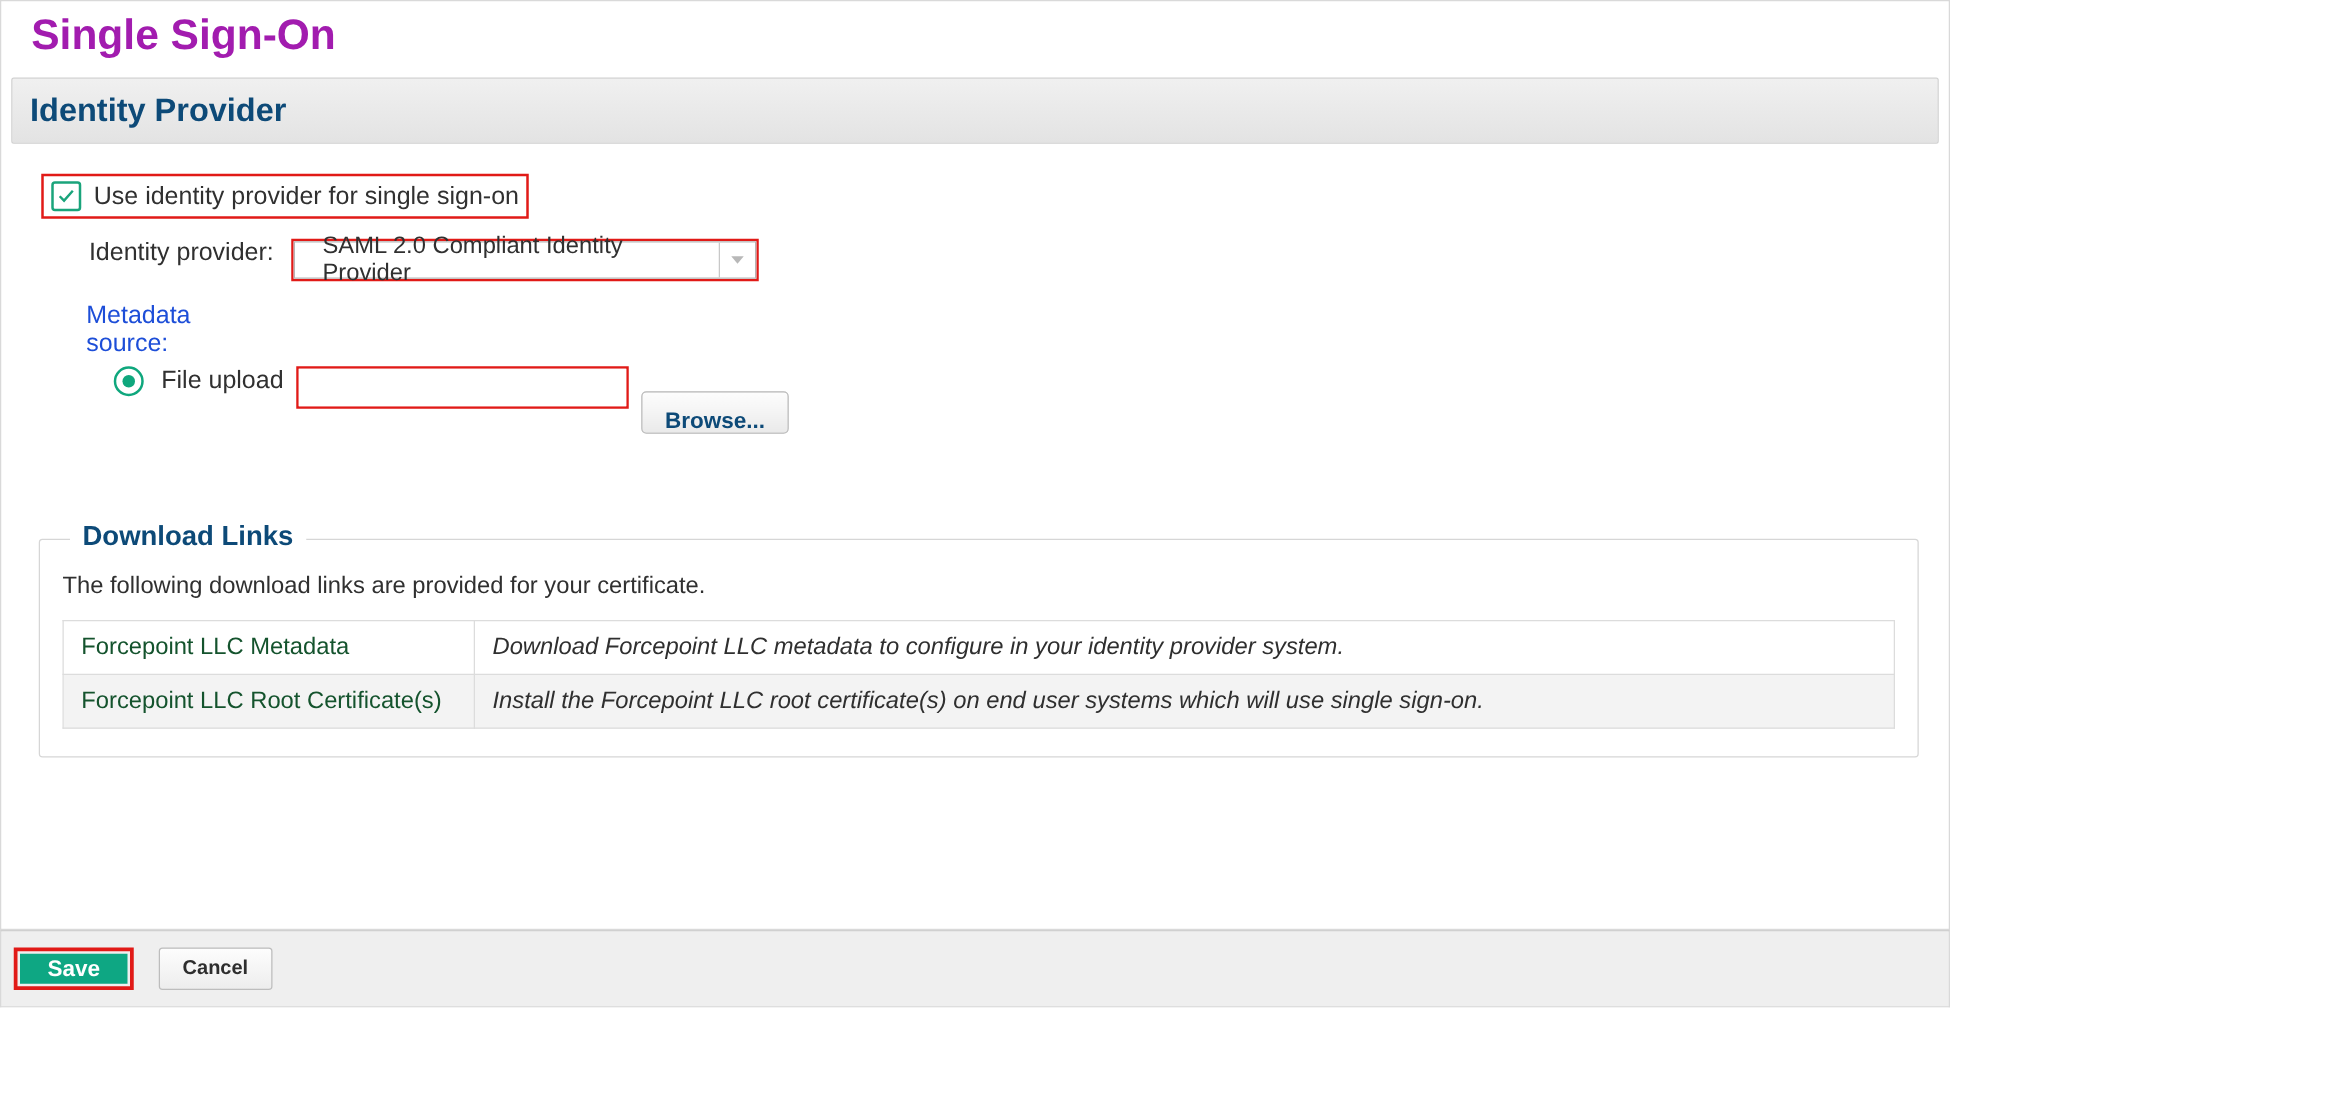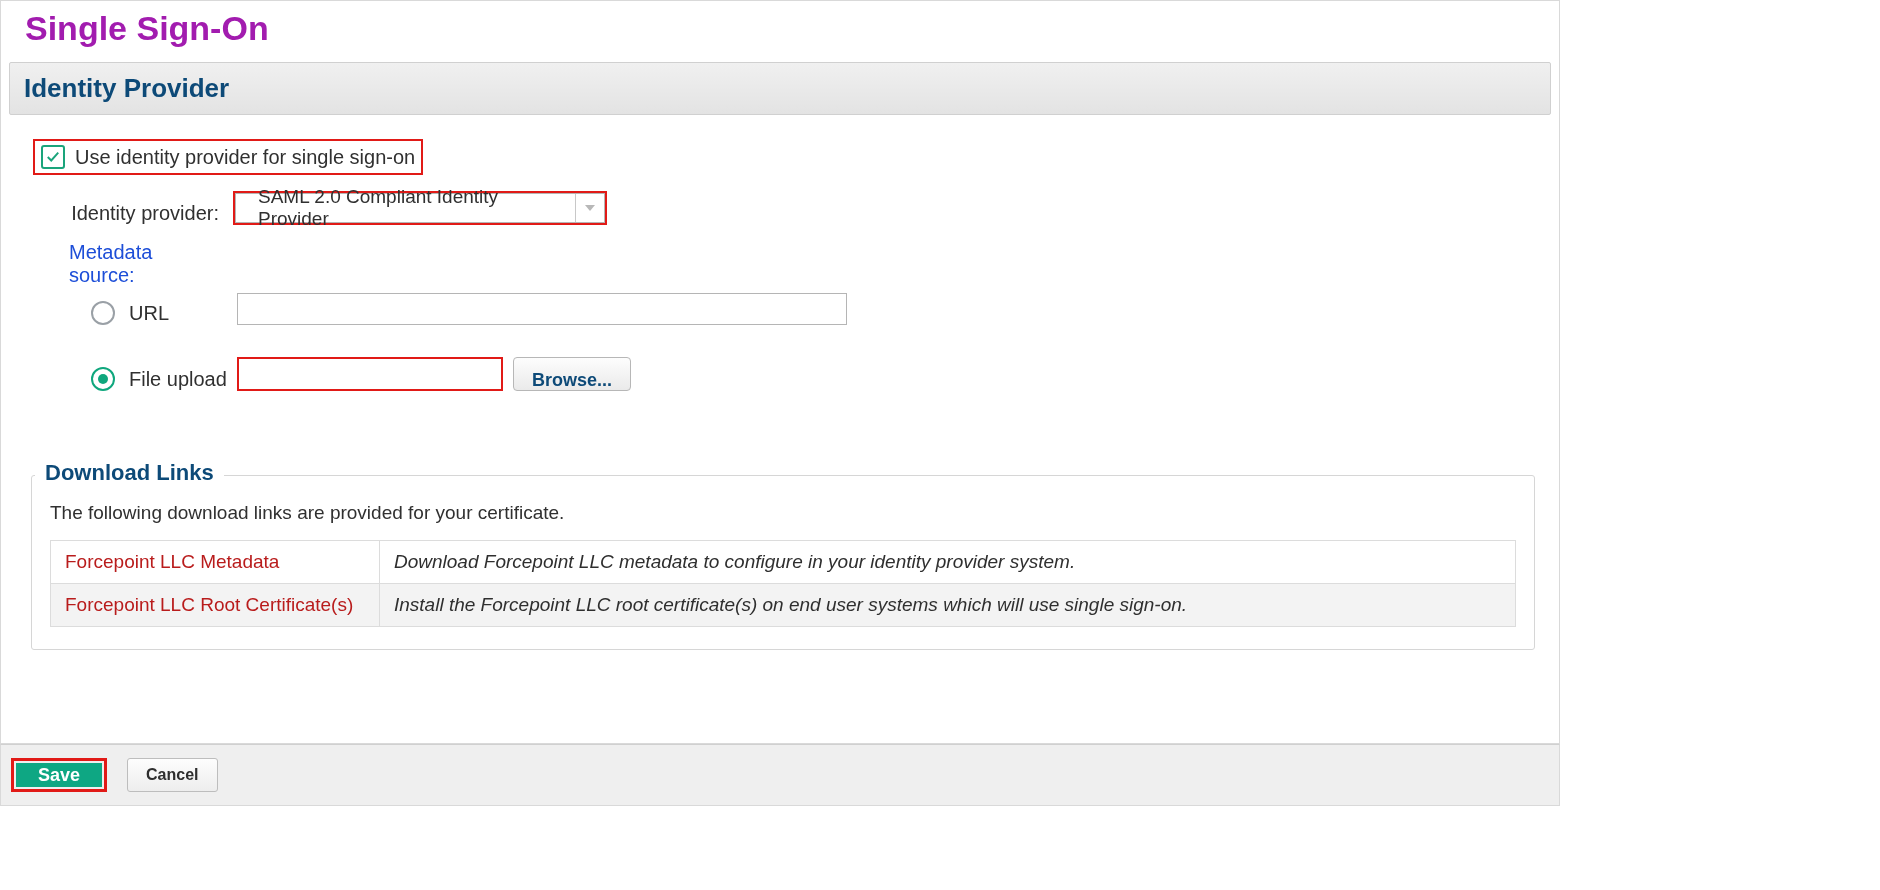--- a/index.html
+++ b/index.html
@@ -36,21 +36,21 @@
     margin: 0;
     font-size: 26px;
     color: #0d4a78;
     font-weight: 700;
   }
   .content {
     padding: 24px 16px 8px 32px;
   }
   .row {
     display: flex;
-    align-items: flex-end;
+    align-items: flex-start;
     margin-bottom: 16px;
   }
   .hl-red {
     border: 2px solid #e11a17;
     padding: 4px 6px;
     display: inline-flex;
     align-items: center;
   }
   
   .cbx {
@@ -143,21 +143,21 @@
   .fieldset {
     position: relative;
     border: 1px solid #d6d6d6;
     border-radius: 3px;
     margin: 60px 24px 10px 30px;
     padding: 20px 18px 22px 18px;
   }
   .fieldset-legend {
     position: absolute;
     top: -16px;
-    left: 3px;
+    left: 24px;
     background: #fff;
     padding: 0 10px;
     font-size: 22px;
     font-weight: 700;
     color: #0d4a78;
   }
   .fieldset-desc {
     margin: 6px 0 16px 0;
     font-size: 19px;
     color: #303030;
@@ -167,21 +167,21 @@
     border-collapse: collapse;
   }
   table.dl td {
     border: 1px solid #dcdcdc;
     padding: 10px 14px;
     font-size: 19px;
     vertical-align: middle;
   }
   table.dl tr:nth-child(even) td { background: #f3f3f3; }
   table.dl td.link { width: 300px; }
-  table.dl td.link a { color: #b91c1c; text-decoration: none; }
+  table.dl td.link a { color: #14532d; text-decoration: none; }
   table.dl td.desc { font-style: italic; color: #2f2f2f; }
   
   .footer {
     width: 1560px;
     height: 62px;
     background: #efefef;
     border: 1px solid #d9d9d9;
     border-top: 1px solid #d0d0d0;
     box-sizing: border-box;
     display: flex;
@@ -250,25 +250,20 @@
               </svg>
           </span>
         </span>
       </span>
     </div>
 
     <div class="row indent1" style="margin-bottom:6px;">
       <span class="form-label-left">Metadata source:</span>
     </div>
 
-    <div class="row indent2" style="margin-bottom:12px;">
-      <span class="radio"></span>
-      <span class="radio-label">URL</span>
-      <input type="text" class="text-input url-input" value="" style="">
-    </div>
 
     <div class="row indent2">
       <span class="radio checked"></span>
       <span class="radio-label">File upload</span>
       <span class="hl-red" style="padding:0;">
         <input type="text" class="text-input file-input" style="border: none; height: 30px;" value="">
       </span>
       <button class="browse-btn">Browse...</button>
     </div>
 

